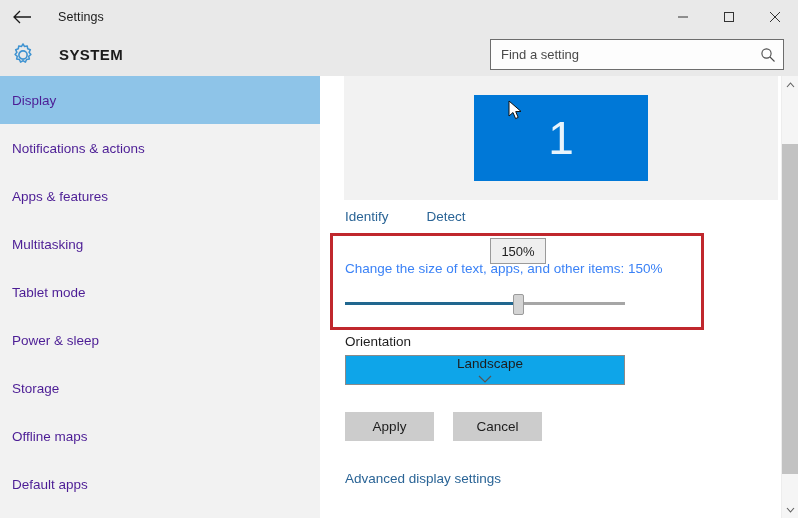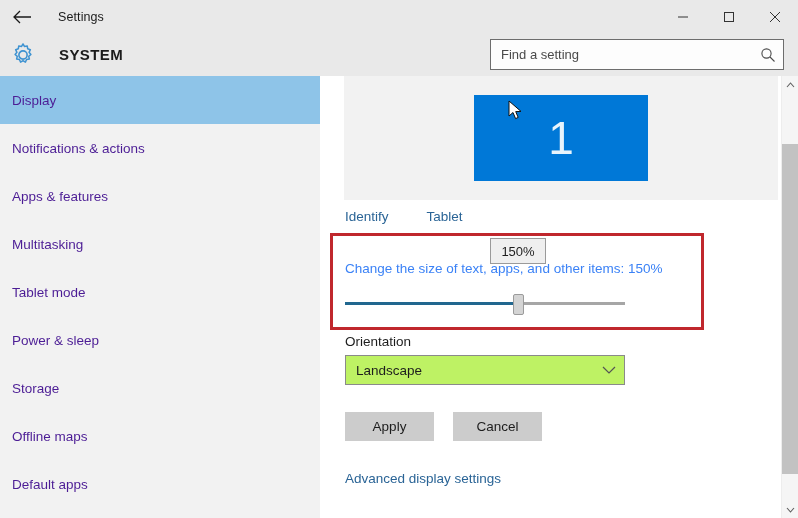--- a/index.html
+++ b/index.html
@@ -180,24 +180,25 @@
   }
 
   
   .field-label {
     position: absolute; left: 25px; top: 258px;
     font-size: 13.5px; color: #1d1d1d;
   }
   .dropdown {
     position: absolute; left: 25px; top: 279px;
     width: 280px; height: 30px;
-    background: #bef264;
+    background: #0ea5e9;
     border: 1px solid #8a8a8a;
     display: flex; align-items: center;
     cursor: pointer;
+    flex-direction: column;
   }
   .dropdown-value {
     flex: 1; padding-left: 10px;
     font-size: 13.5px; color: #1d1d1d;
   }
   .dropdown-chevron {
     width: 30px; display: flex;
     align-items: center; justify-content: center;
   }
 
@@ -326,21 +327,21 @@
   <div class="content">
 
     <div class="monitor-panel">
       <div class="monitor-box">
         <span>1</span>
       </div>
     </div>
 
     <div class="link-row">
       <span class="link">Identify</span>
-      <span class="link">Tablet</span>
+      <span class="link">Detect</span>
     </div>
 
     <div class="redbox"></div>
 
     <div class="tooltip">150%</div>
 
     <div class="scale-label">Change the size of text, apps, and other items: 150%</div>
 
     <div class="slider">
       <div class="track-fill"></div>

